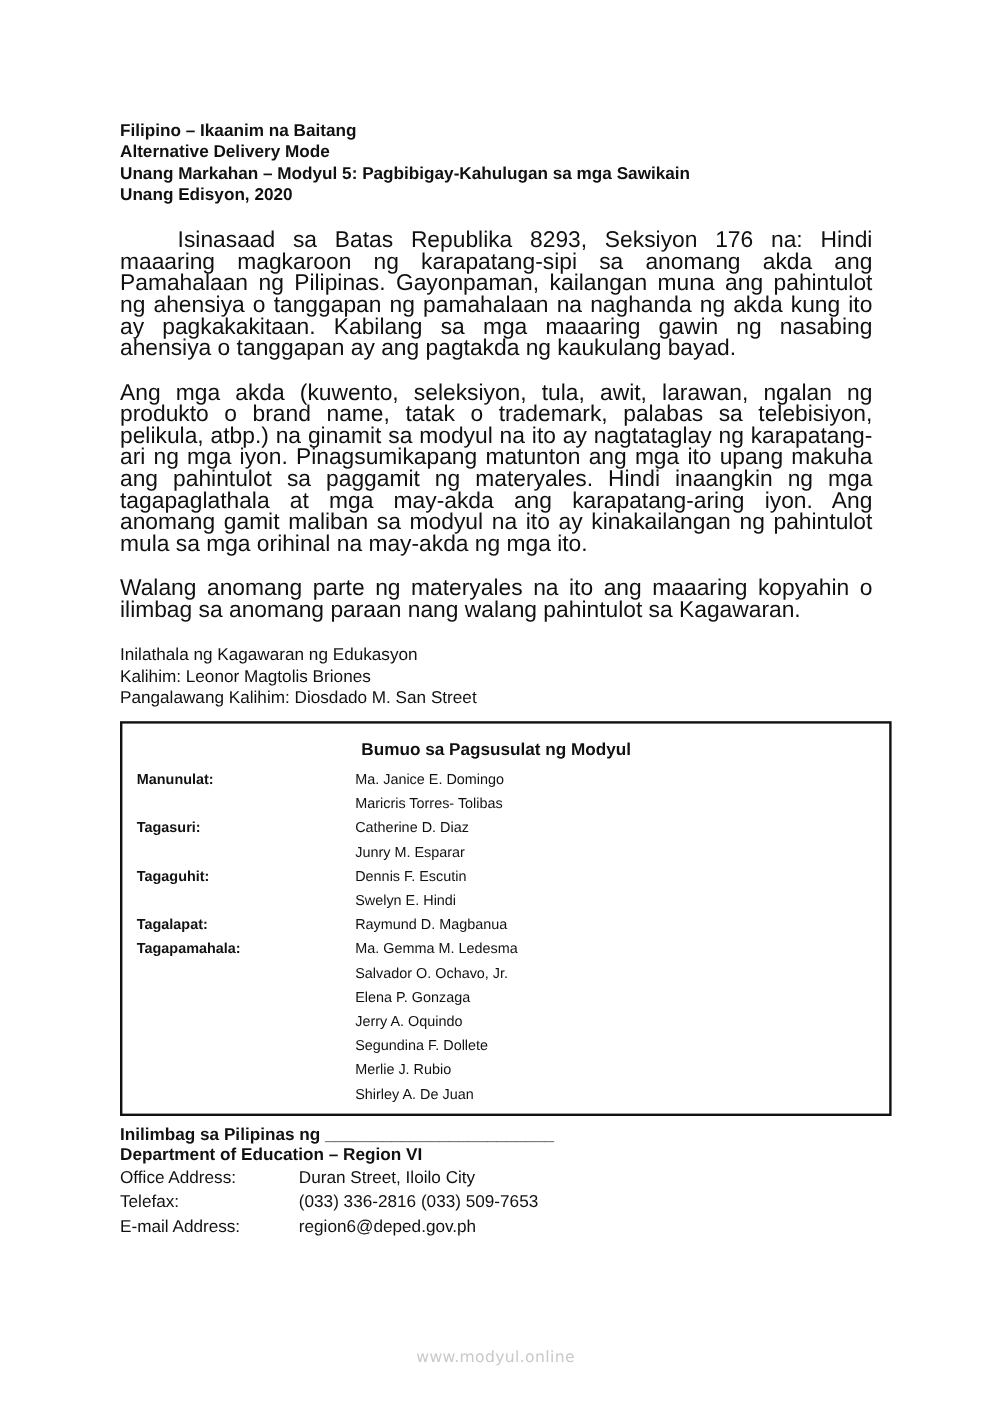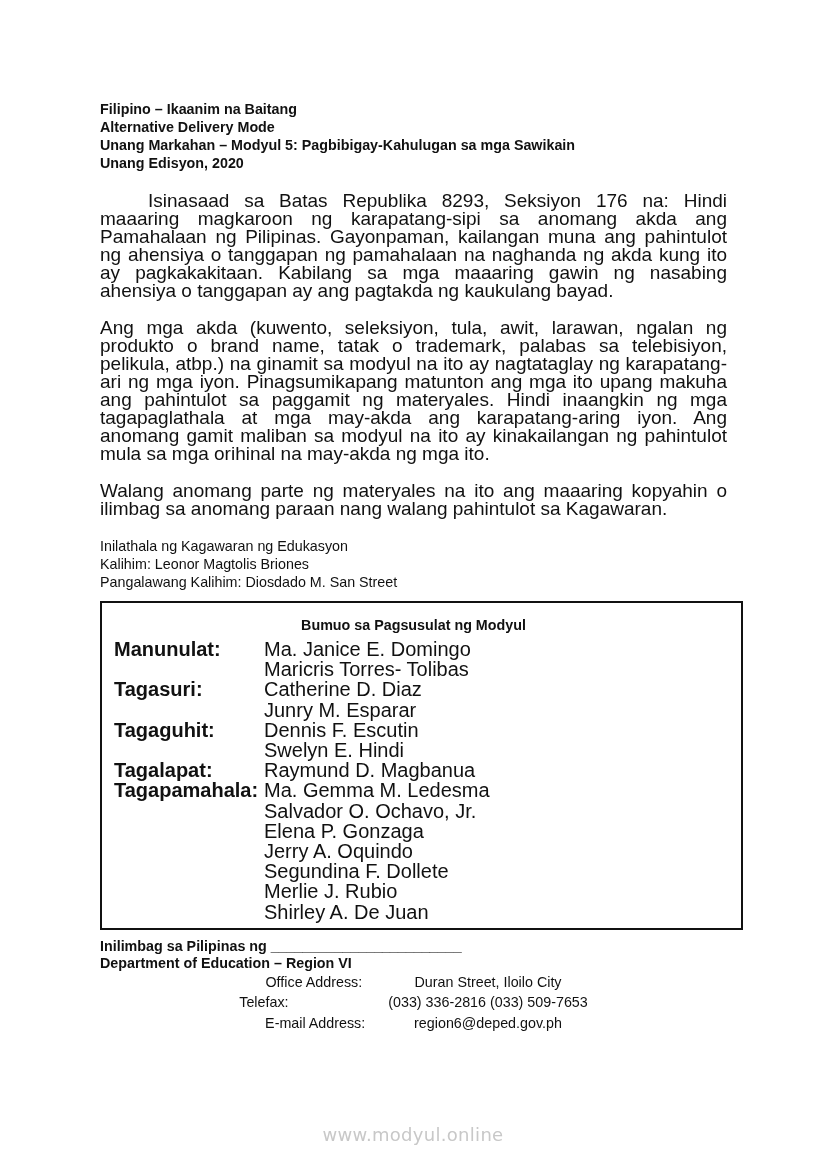--- a/index.html
+++ b/index.html
@@ -17,30 +17,30 @@
     .gap { height: 19px; }
     .plain-line { font-size: 14.3px; line-height: 18px; }
     .staff-box {
       border: 2px solid #111111; margin-top: 10px; padding: 13px 28px 6px 12px;
       width: 599px;
     }
     .staff-title {
       text-align: center; font-weight: bold; font-size: 14.3px; line-height: 18px;
       margin-bottom: 5px;
     }
-    .staff-row { display: flex; font-size: 20px; line-height: 20.2px; }
+    .staff-row { display: flex; font-size: 12px; line-height: 20.2px; gap: 32px; }
     .staff-role { width: 150px; font-weight: bold; }
     .staff-name { flex: 1; }
     .printed { margin-top: 8px; }
     .printed .bold { font-weight: bold; font-size: 14.3px; line-height: 17px; }
-    .contact-row { display: flex; font-size: 14.3px; line-height: 20.5px; justify-content: center; }
+    .contact-row { display: flex; font-size: 14.3px; line-height: 20.5px; }
     .contact-label { width: 149px; }
     .watermark {
       position: absolute; left: 0; width: 826px; top: 1124px; text-align: center;
-      font-family: "DejaVu Sans", sans-serif; font-size: 18px; color: #c8c8c8;
+      font-family: "DejaVu Sans", sans-serif; font-size: 13px; color: #c8c8c8;
       letter-spacing: 0.3px;
     }
   </style>
 </head>
 <body>
 
 <div class="page">
   <div>
     <div class="hdr-line">Filipino – Ikaanim na Baitang</div>
     <div class="hdr-line">Alternative Delivery Mode</div>

